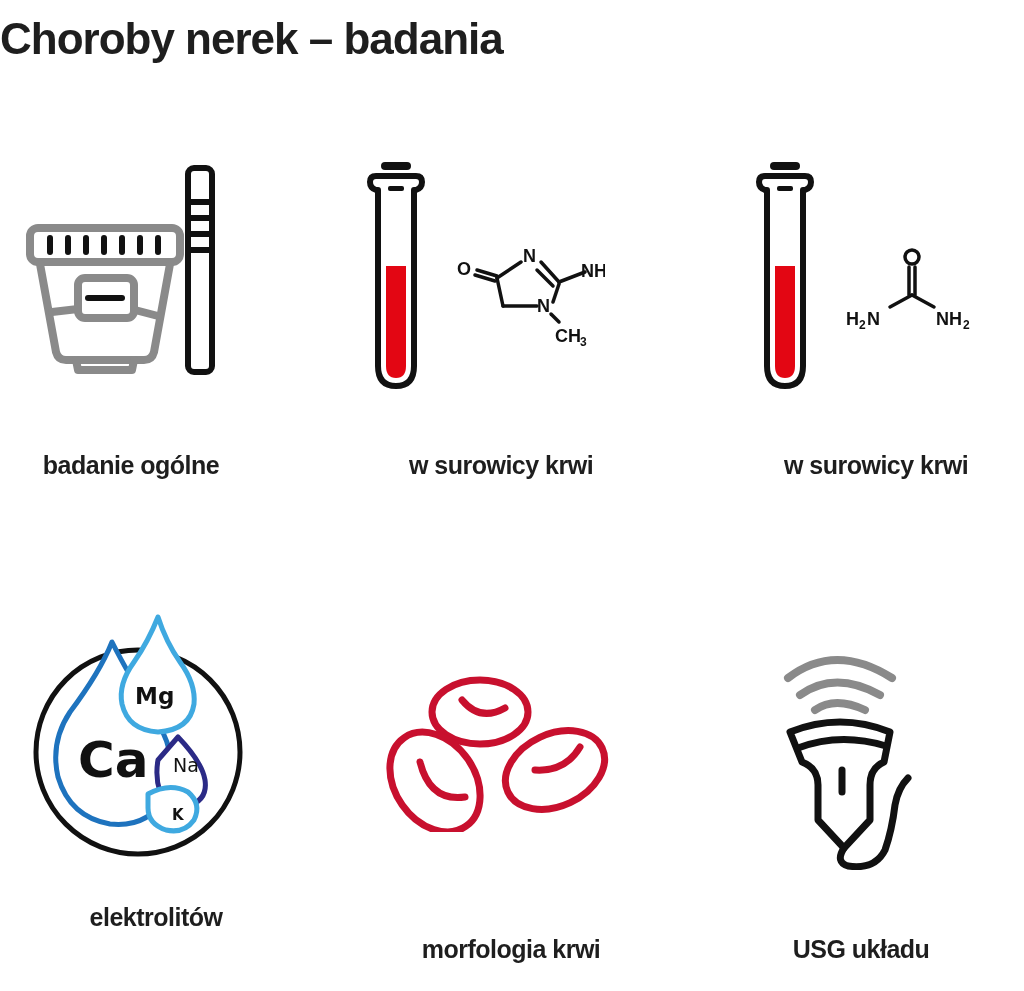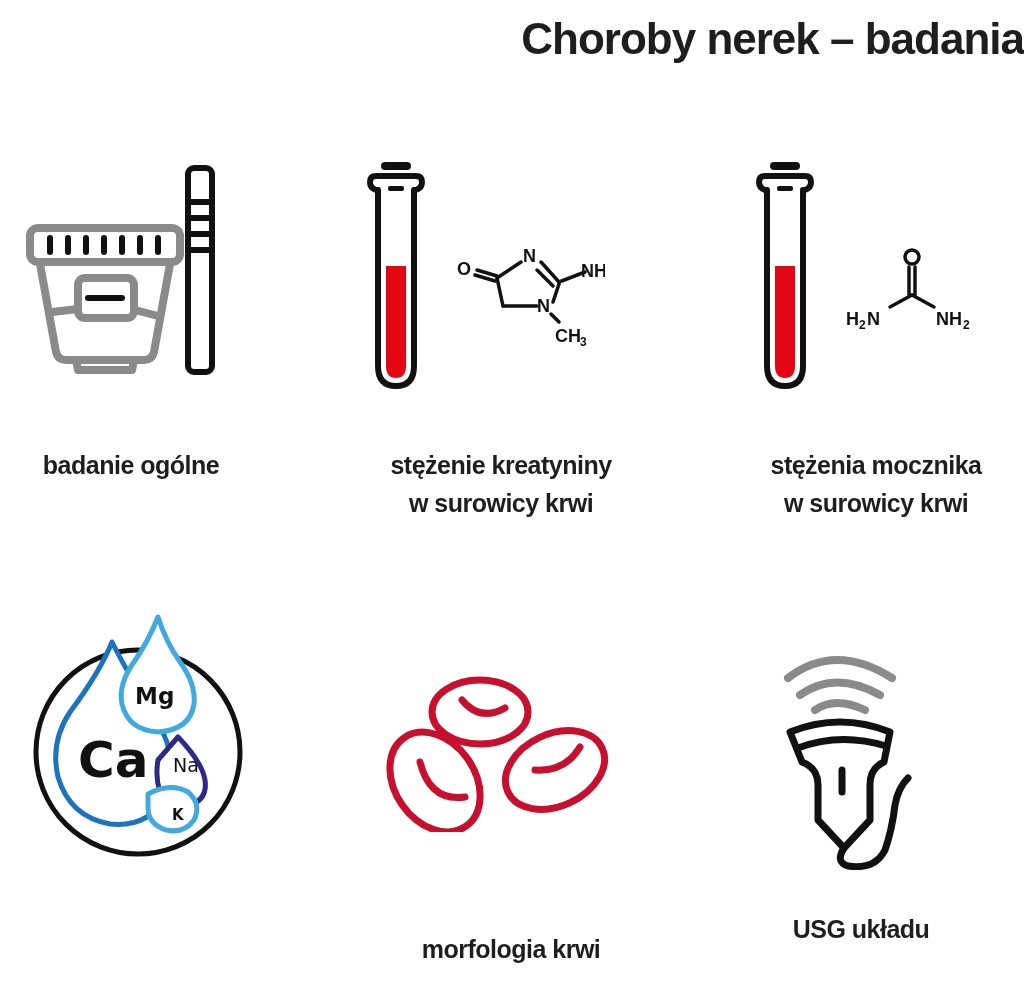--- a/index.html
+++ b/index.html
@@ -1,17 +1,17 @@
 <!DOCTYPE html>
 <html><head>
   <meta charset="utf-8">
   <style>
     html, body { margin: 0; padding: 0; background: #ffffff; }
     body { width: 1024px; height: 991px; position: relative; overflow: hidden; font-family: "Liberation Sans", sans-serif; color: #1e1e1e; }
-    .title { position: absolute; top: 14px; left: 0; width: 1024px; text-align: right; font-size: 44px; font-weight: bold; letter-spacing: -1px; color: #1e1e1e; }
+    .title { position: absolute; top: 14px; left: 0; width: 1024px; text-align: left; font-size: 44px; font-weight: bold; letter-spacing: -1px; color: #1e1e1e; }
     .icon { position: absolute; }
     .label { position: absolute; text-align: center; font-size: 25px; font-weight: bold; line-height: 38px; color: #1e1e1e; letter-spacing: -0.5px; }
     .label span { display: block; padding-left: 32px; }
     .chem { font-family: "Liberation Sans", sans-serif; font-weight: bold; }
   </style>
 </head>
 <body>
 
 <div class="title">Choroby nerek – badania</div>
 
@@ -133,31 +133,30 @@
     <line x1="72" y1="130" x2="72" y2="152"></line>
     <path d="M74 208 Q65 222 78 226 Q105 230 115 210 Q122 190 125 165 Q128 148 138 138"></path>
   </g>
 </svg>
 
 <div class="label" style="left:0px;top:446px;width:230px;">
   <span>badanie ogólne</span>
 </div>
 
 <div class="label" style="left:340px;top:446px;width:290px;">
-  <span>stężenie kreatyniny</span>
   <span>w surowicy krwi</span>
 </div>
 
 <div class="label" style="left:715px;top:446px;width:290px;">
-  <span>stężenia mocznika</span>
   <span>w surowicy krwi</span>
 </div>
 
 <div class="label" style="left:20px;top:898px;width:240px;">
+  <span>elektrolitów</span>
 </div>
 
 <div class="label" style="left:360px;top:898px;width:270px;margin-top:32px;">
   <span>morfologia krwi</span>
 </div>
 
-<div class="label" style="left:740px;top:910px;width:210px;">
+<div class="label" style="left:740px;top:930px;width:210px;">
   <span>USG układu</span>
 </div>
 
 </body></html>

